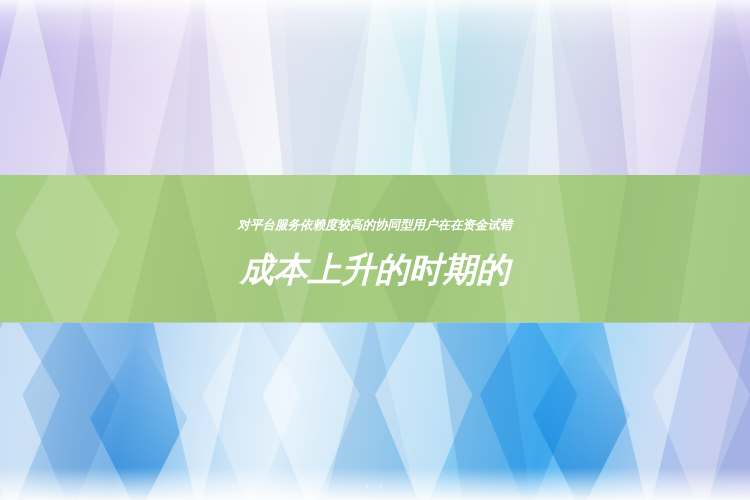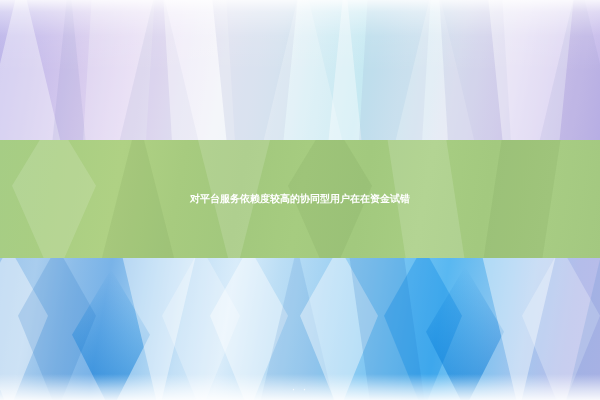--- a/index.html
+++ b/index.html
@@ -193,20 +193,21 @@
     position: relative;
     z-index: 5;
     width: 100%;
     text-align: center;
     color: #ffffff;
     font-weight: bold;
     font-size: 27px;
     line-height: 36px;
     letter-spacing: 0px;
     white-space: nowrap;
+    font-style: italic;
   }
   .caption .line1 { display: block; }
   .caption .line2 { display: block; }
 </style>
 </head>
 <body>
 
 <div id="banner">
 
   <div class="layer bg-base"></div>
@@ -253,16 +254,17 @@
   <div class="green-band">
     <div class="gshard g-lt clipA" style="left:2%;"></div>
     <div class="gshard g-dk clipB" style="left:16%;"></div>
     <div class="gshard g-lt clipC" style="left:32%;"></div>
     <div class="gshard g-dk clipA" style="left:48%;"></div>
     <div class="gshard g-lt clipE" style="left:64%;"></div>
     <div class="gshard g-dk clipD" style="left:80%;"></div>
 
     <div class="caption">
       <span class="line1" style="font-size: 10px;">对平台服务依赖度较高的协同型用户在在资金试错</span>
+      <span class="line2">成本上升的时期的</span>
     </div>
   </div>
 
 </div>
 
 </body></html>

